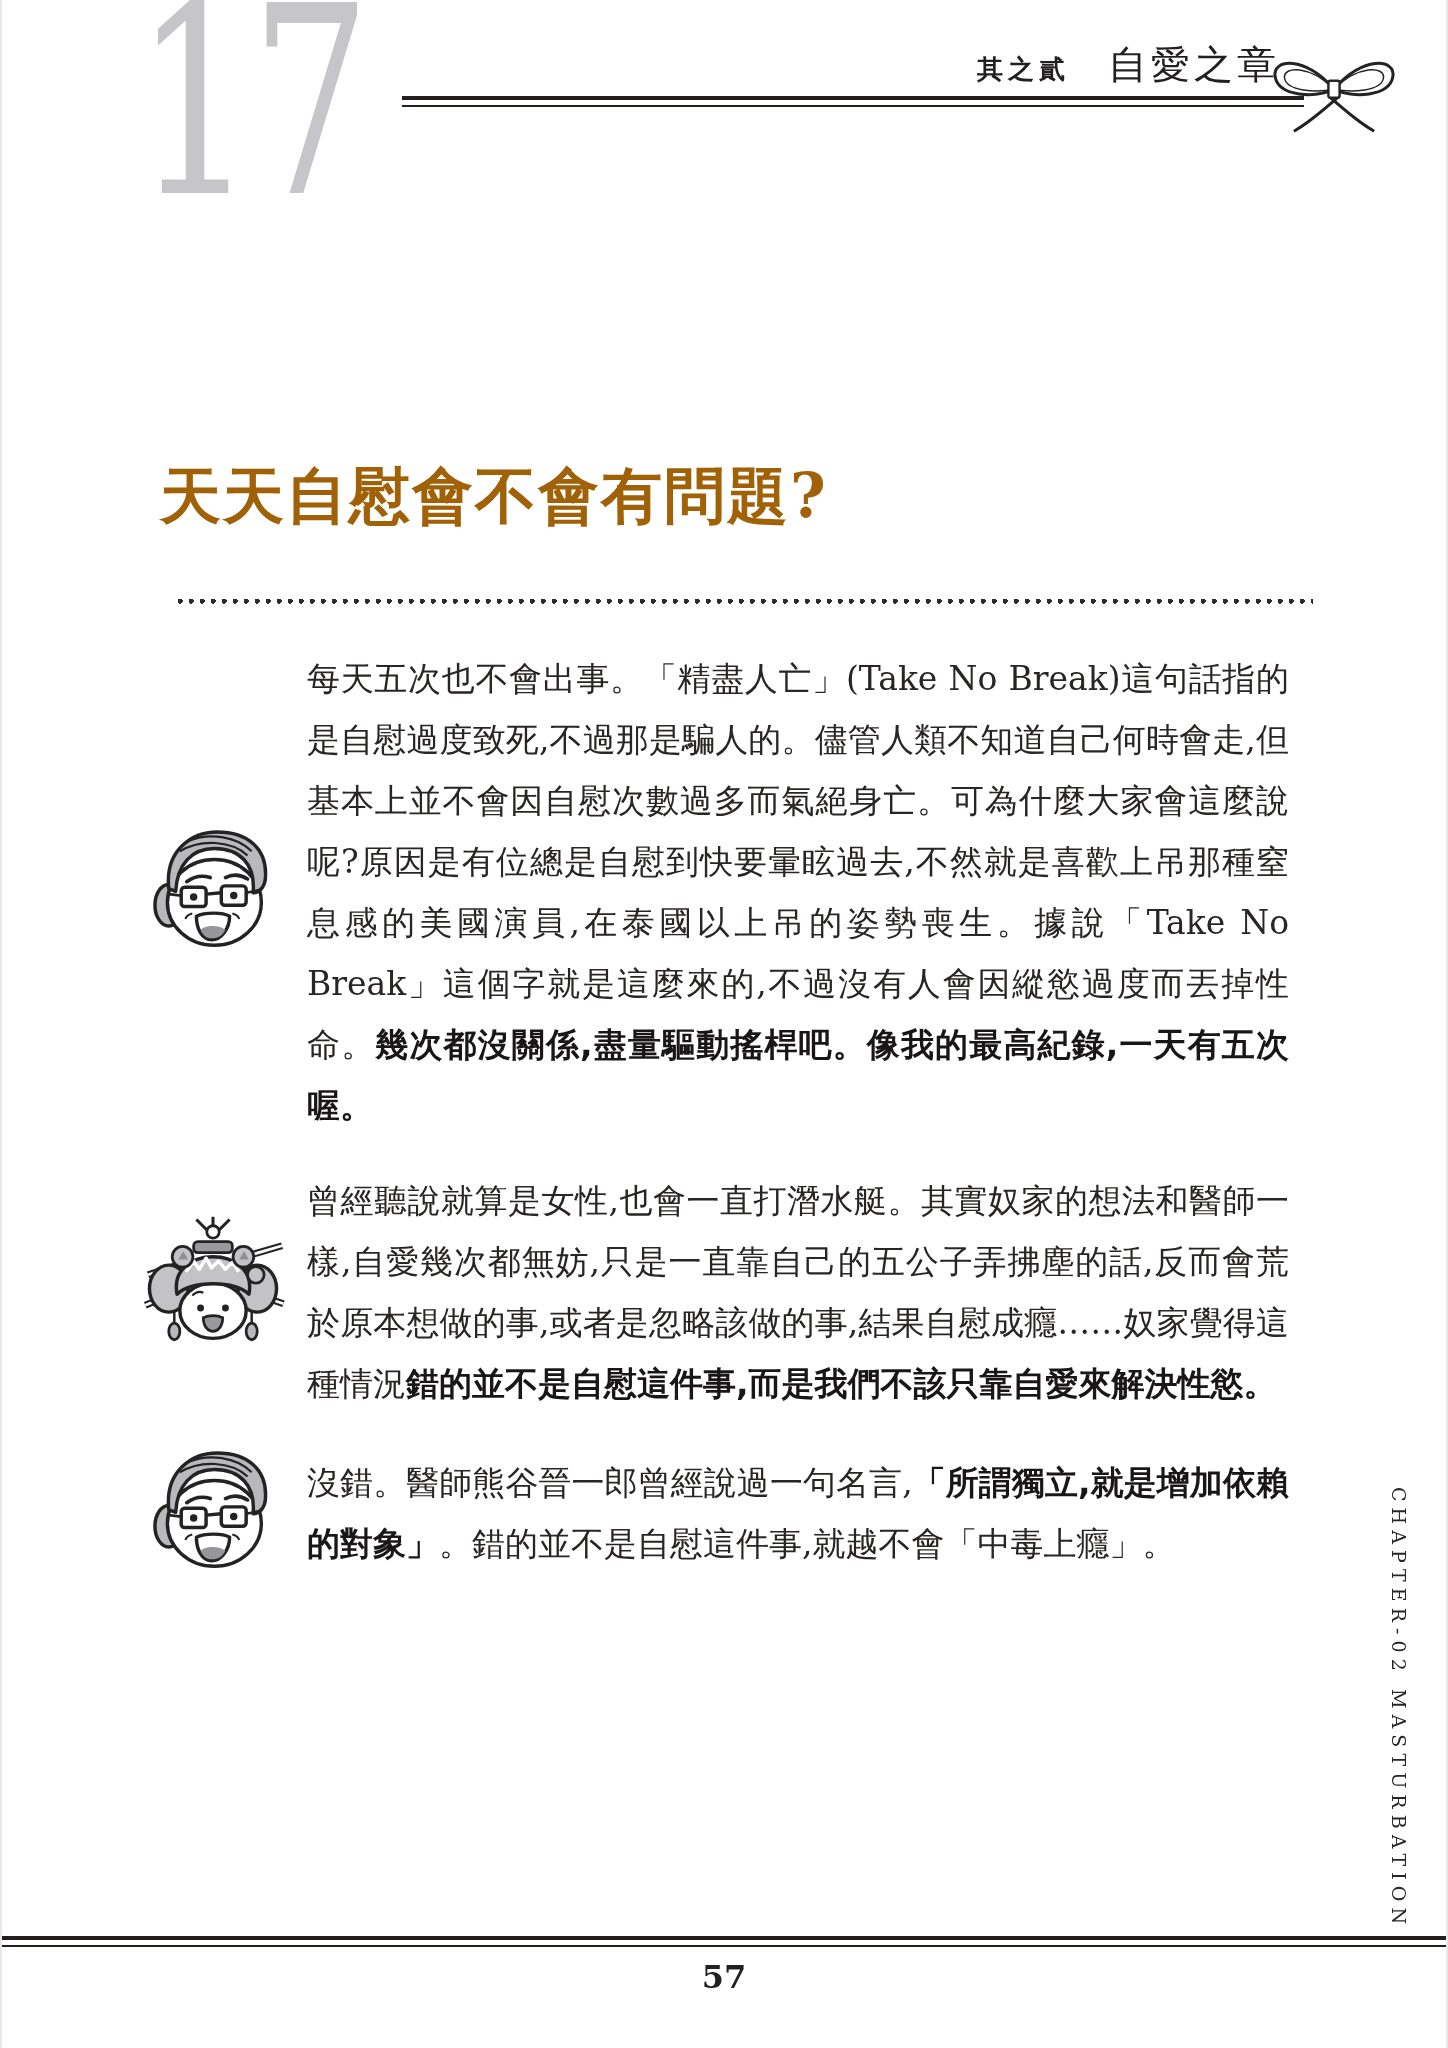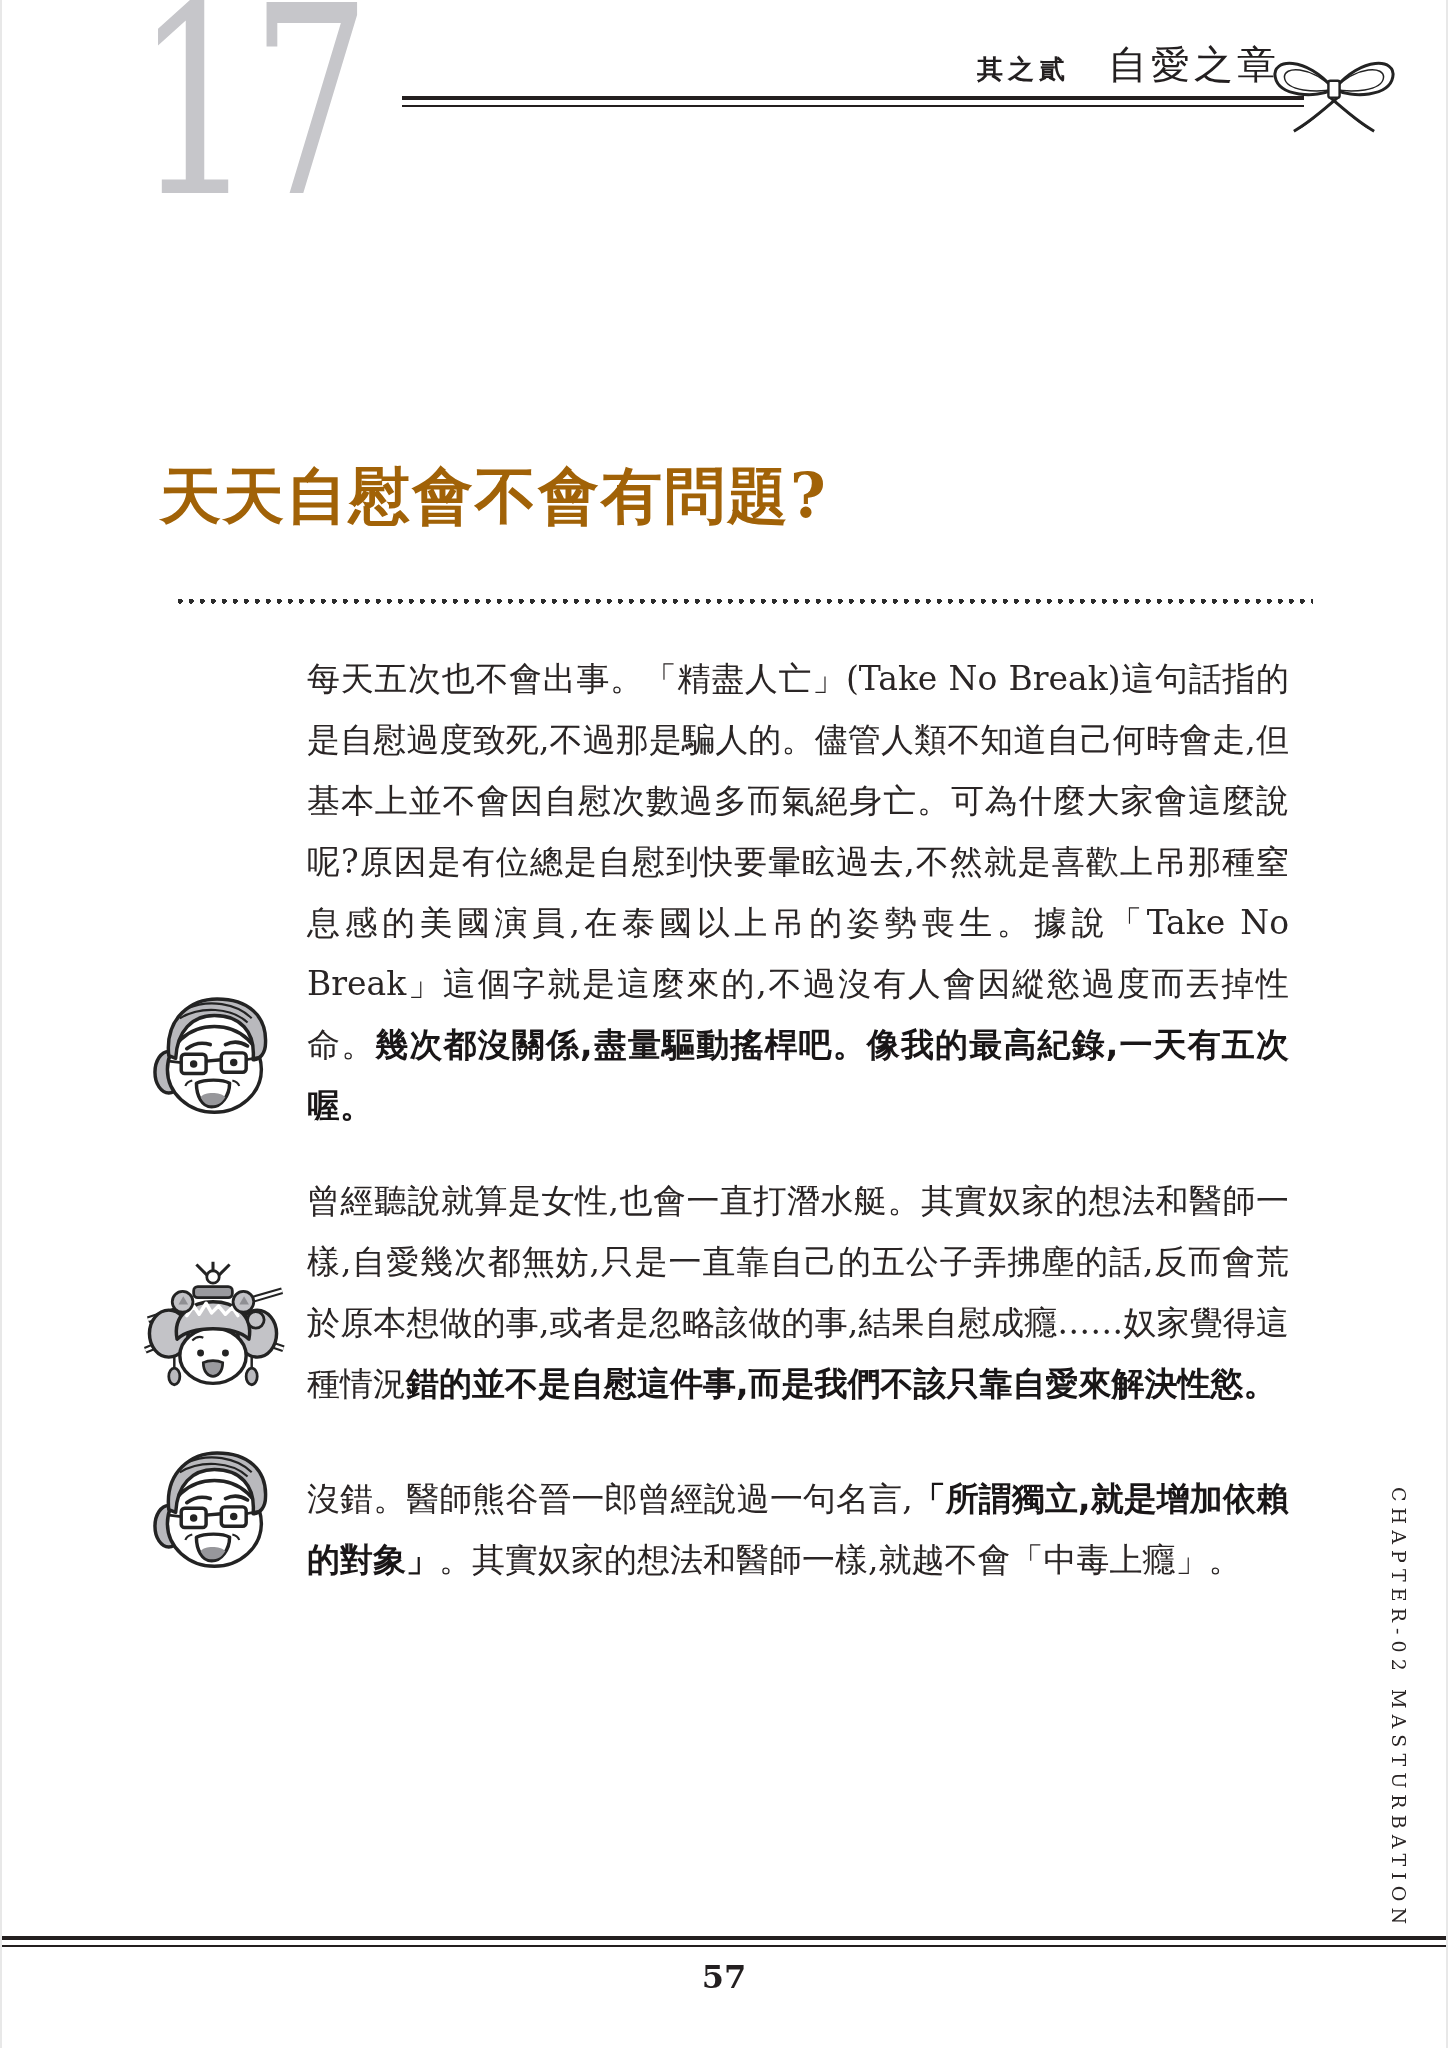--- a/index.html
+++ b/index.html
@@ -45,21 +45,21 @@
 
   
   .dotted-sep{
     position:absolute;left:175px;top:598px;width:1136px;height:7px;
     background-image:radial-gradient(circle 2.6px at 3.2px 3.2px,#2b2b2b 98%,transparent 100%);
     background-size:11px 7px;background-repeat:repeat-x;
   }
 
   
   .speech-list{position:absolute;left:135px;top:648px;width:1152px;}
-  .speech{display:flex;align-items:flex-end;gap:18px;}
+  .speech{display:flex;align-items:center;gap:18px;}
   .speech + .speech{margin-top:0;}
   .speech:nth-child(1){margin-bottom:34px;}
   .speech:nth-child(2){margin-bottom:22px;}
   .avatar{flex:0 0 152px;width:152px;height:158px;margin-top:-4px;}
   .avatar svg{width:100%;height:100%;display:block;}
   .speech-text{
     flex:1;margin:0;
     font-size:33px;line-height:61px;
     text-align:justify;text-justify:inter-ideograph;
     color:#2a2525;
@@ -195,21 +195,21 @@
     </div>
     <p class="speech-text"><span class="seg">曾經聽說就算是女性,也會一直打潛水艇。其實奴家的想法和醫師一樣,自愛幾次都無妨,只是一直靠自己的五公子弄拂塵的話,反而會荒於原本想做的事,或者是忽略該做的事,結果自慰成癮……奴家覺得這種情況</span><span class="seg seg-bold">錯的並不是自慰這件事,而是我們不該只靠自愛來解決性慾。</span></p>
   </div>
 
   <div class="speech">
     <div class="avatar">
       <svg viewBox="0 0 110 110">
             <use href="#avatar-doctor" xlink:href="#avatar-doctor"></use>
           </svg>
     </div>
-    <p class="speech-text"><span class="seg">沒錯。醫師熊谷晉一郎曾經說過一句名言,</span><span class="seg seg-bold">「所謂獨立,就是增加依賴的對象」</span><span class="seg">。其實奴家的想法和醫師一樣,就越不會「中毒上癮」。</span></p>
+    <p class="speech-text"><span class="seg">沒錯。醫師熊谷晉一郎曾經說過一句名言,</span><span class="seg seg-bold">「所謂獨立,就是增加依賴的對象」</span><span class="seg">。錯的並不是自慰這件事,就越不會「中毒上癮」。</span></p>
   </div>
 </div>
 
   <div class="side-caption">CHAPTER-02 MASTURBATION</div>
 
   <div class="footer-rule"></div>
   <div class="page-number">57</div>
 
 </div>
 

